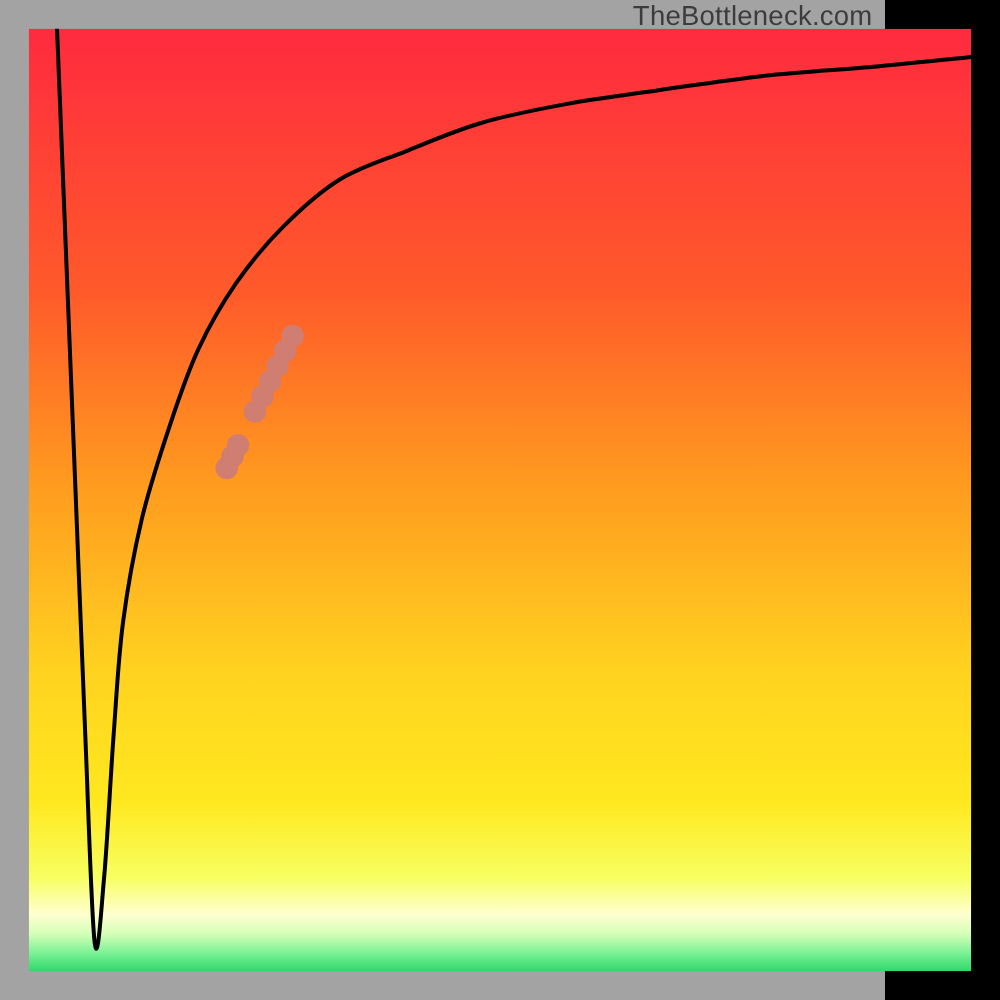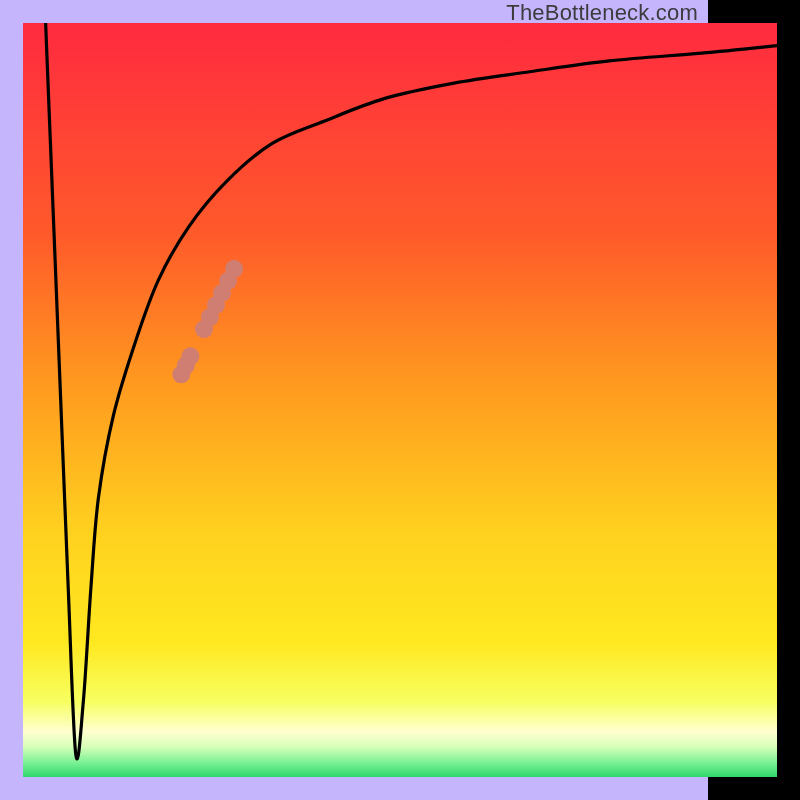--- a/index.html
+++ b/index.html
@@ -7,21 +7,21 @@
     padding: 0;
     width: 800px;
     height: 800px;
     background: #000;
     overflow: hidden;
   }
   .stage {
     position: relative;
     width: 708px;
     height: 800px;
-    background: #c4b5fd;
+    background: #a3a3a3;
   }
   .plot {
     position: absolute;
     left: 23px;
     top: 23px;
     width: 754px;
     height: 754px;
   }
   .watermark {
     position: absolute;

